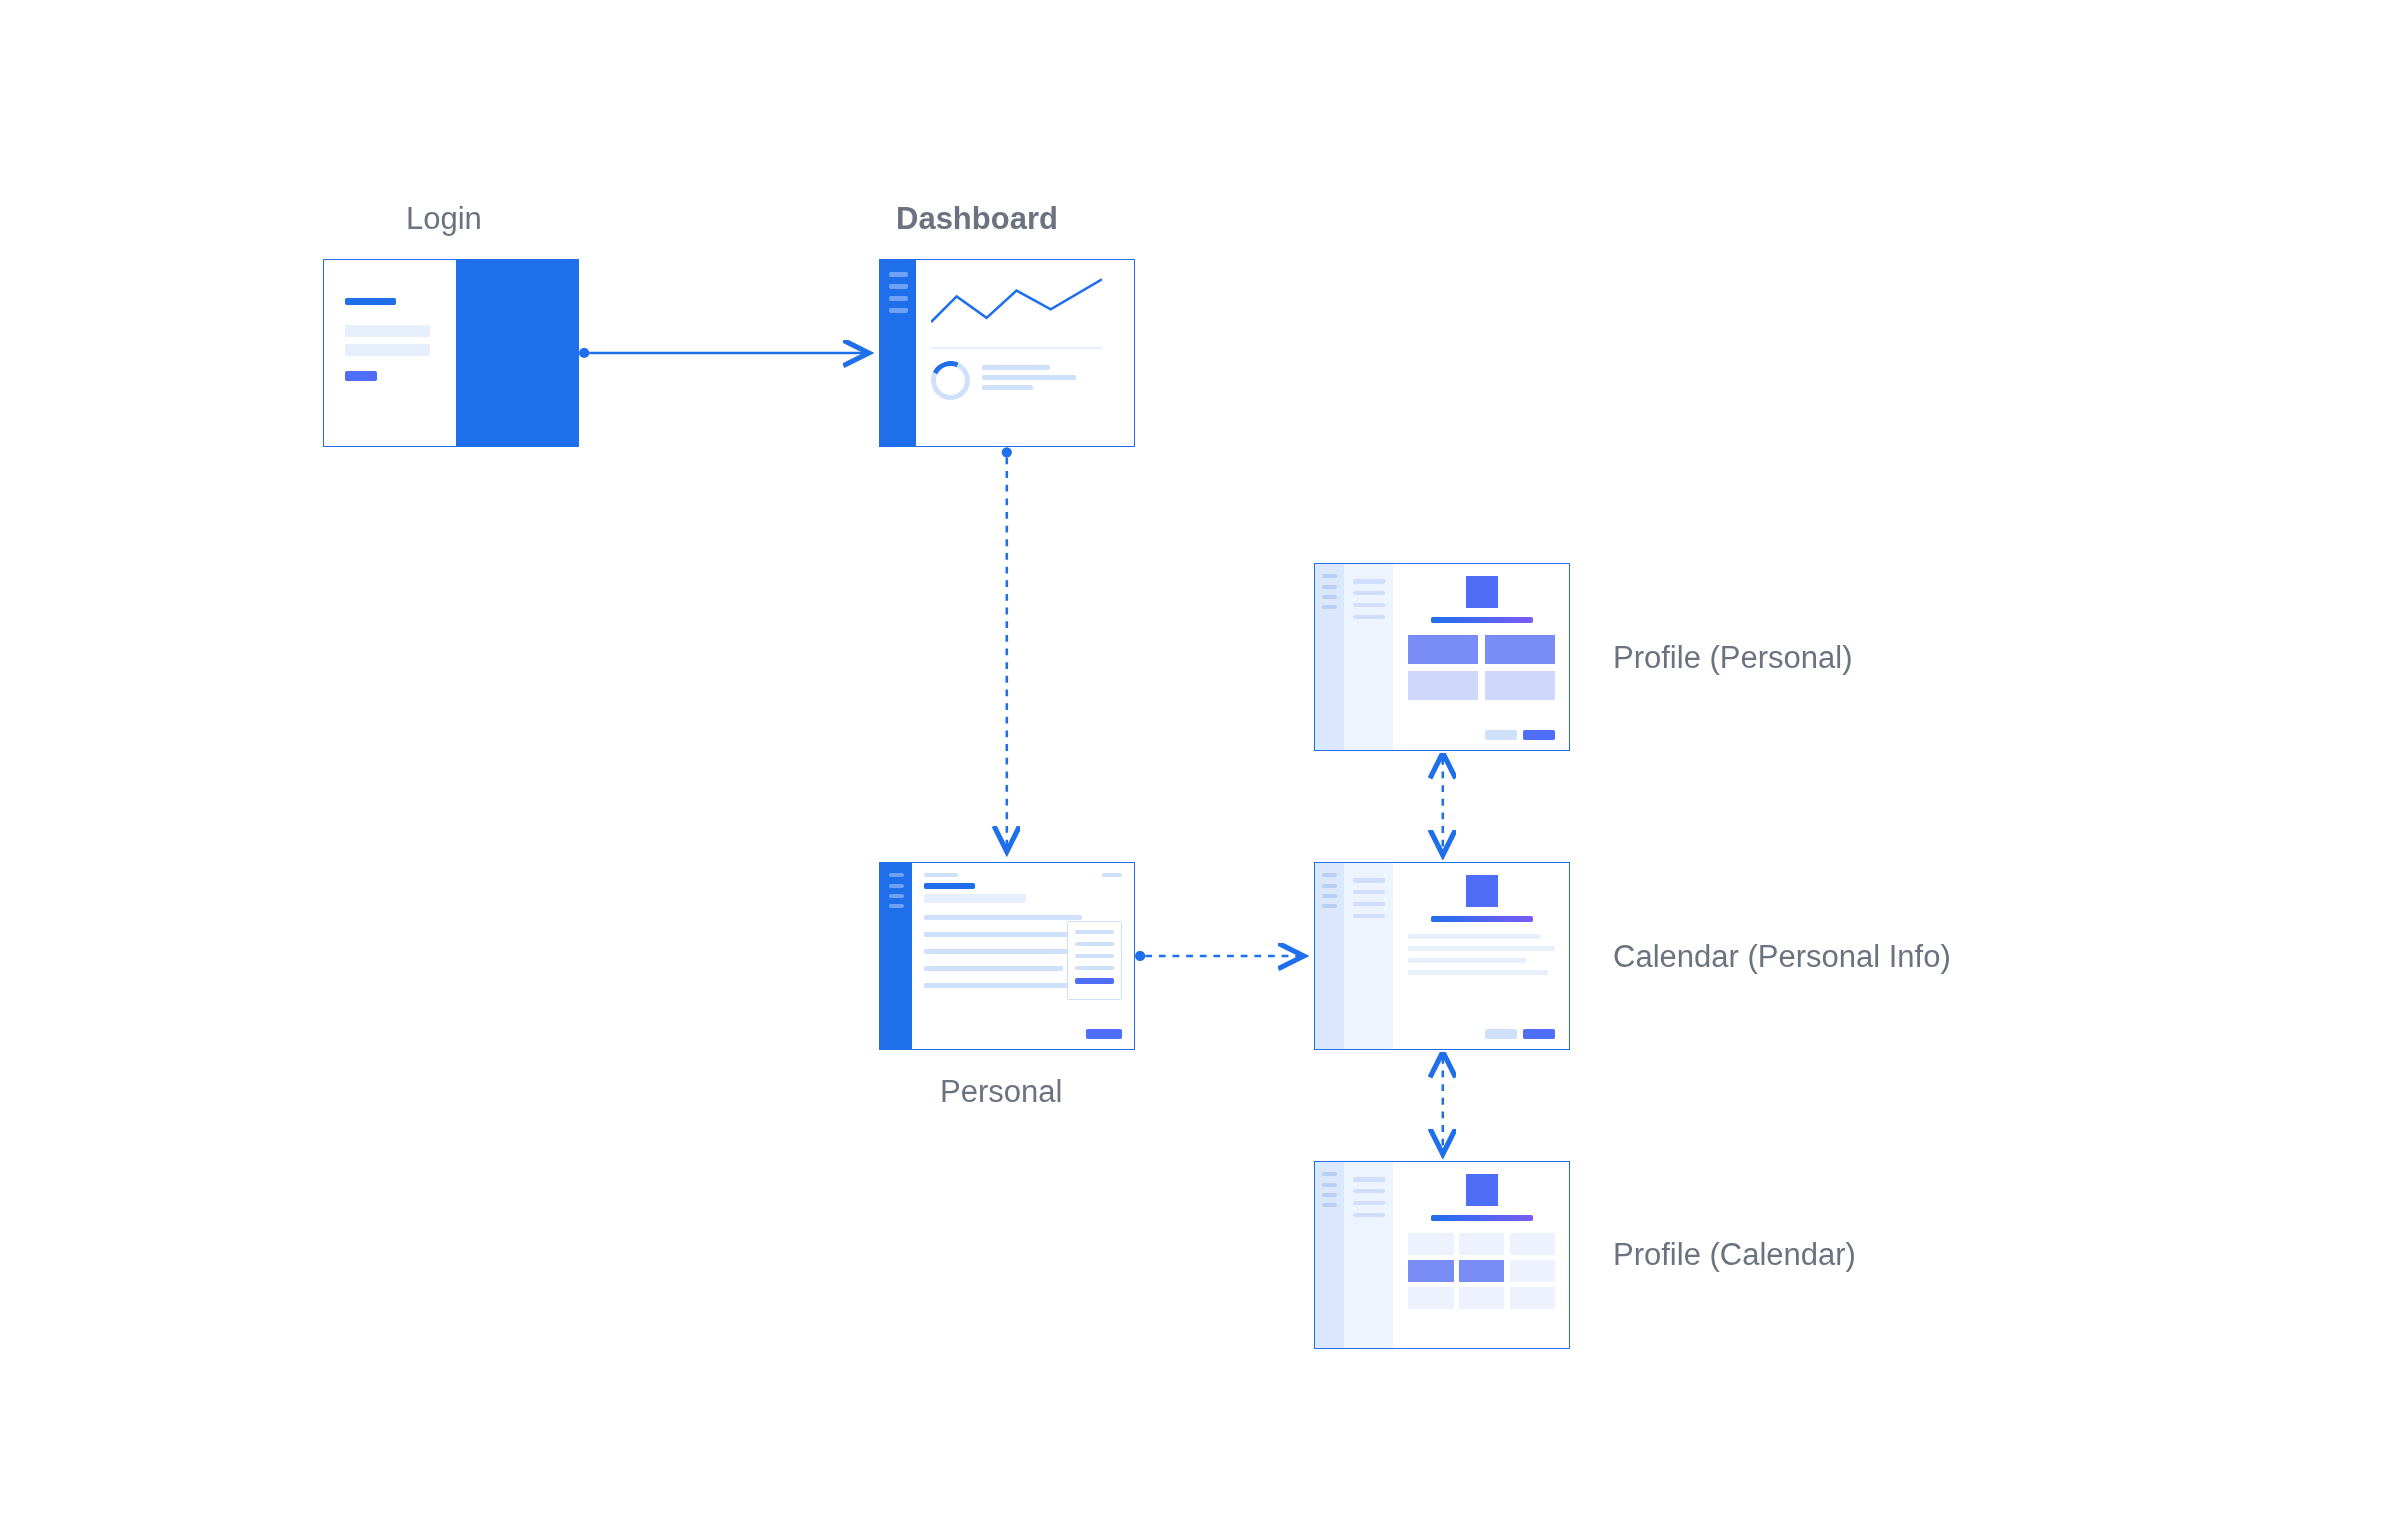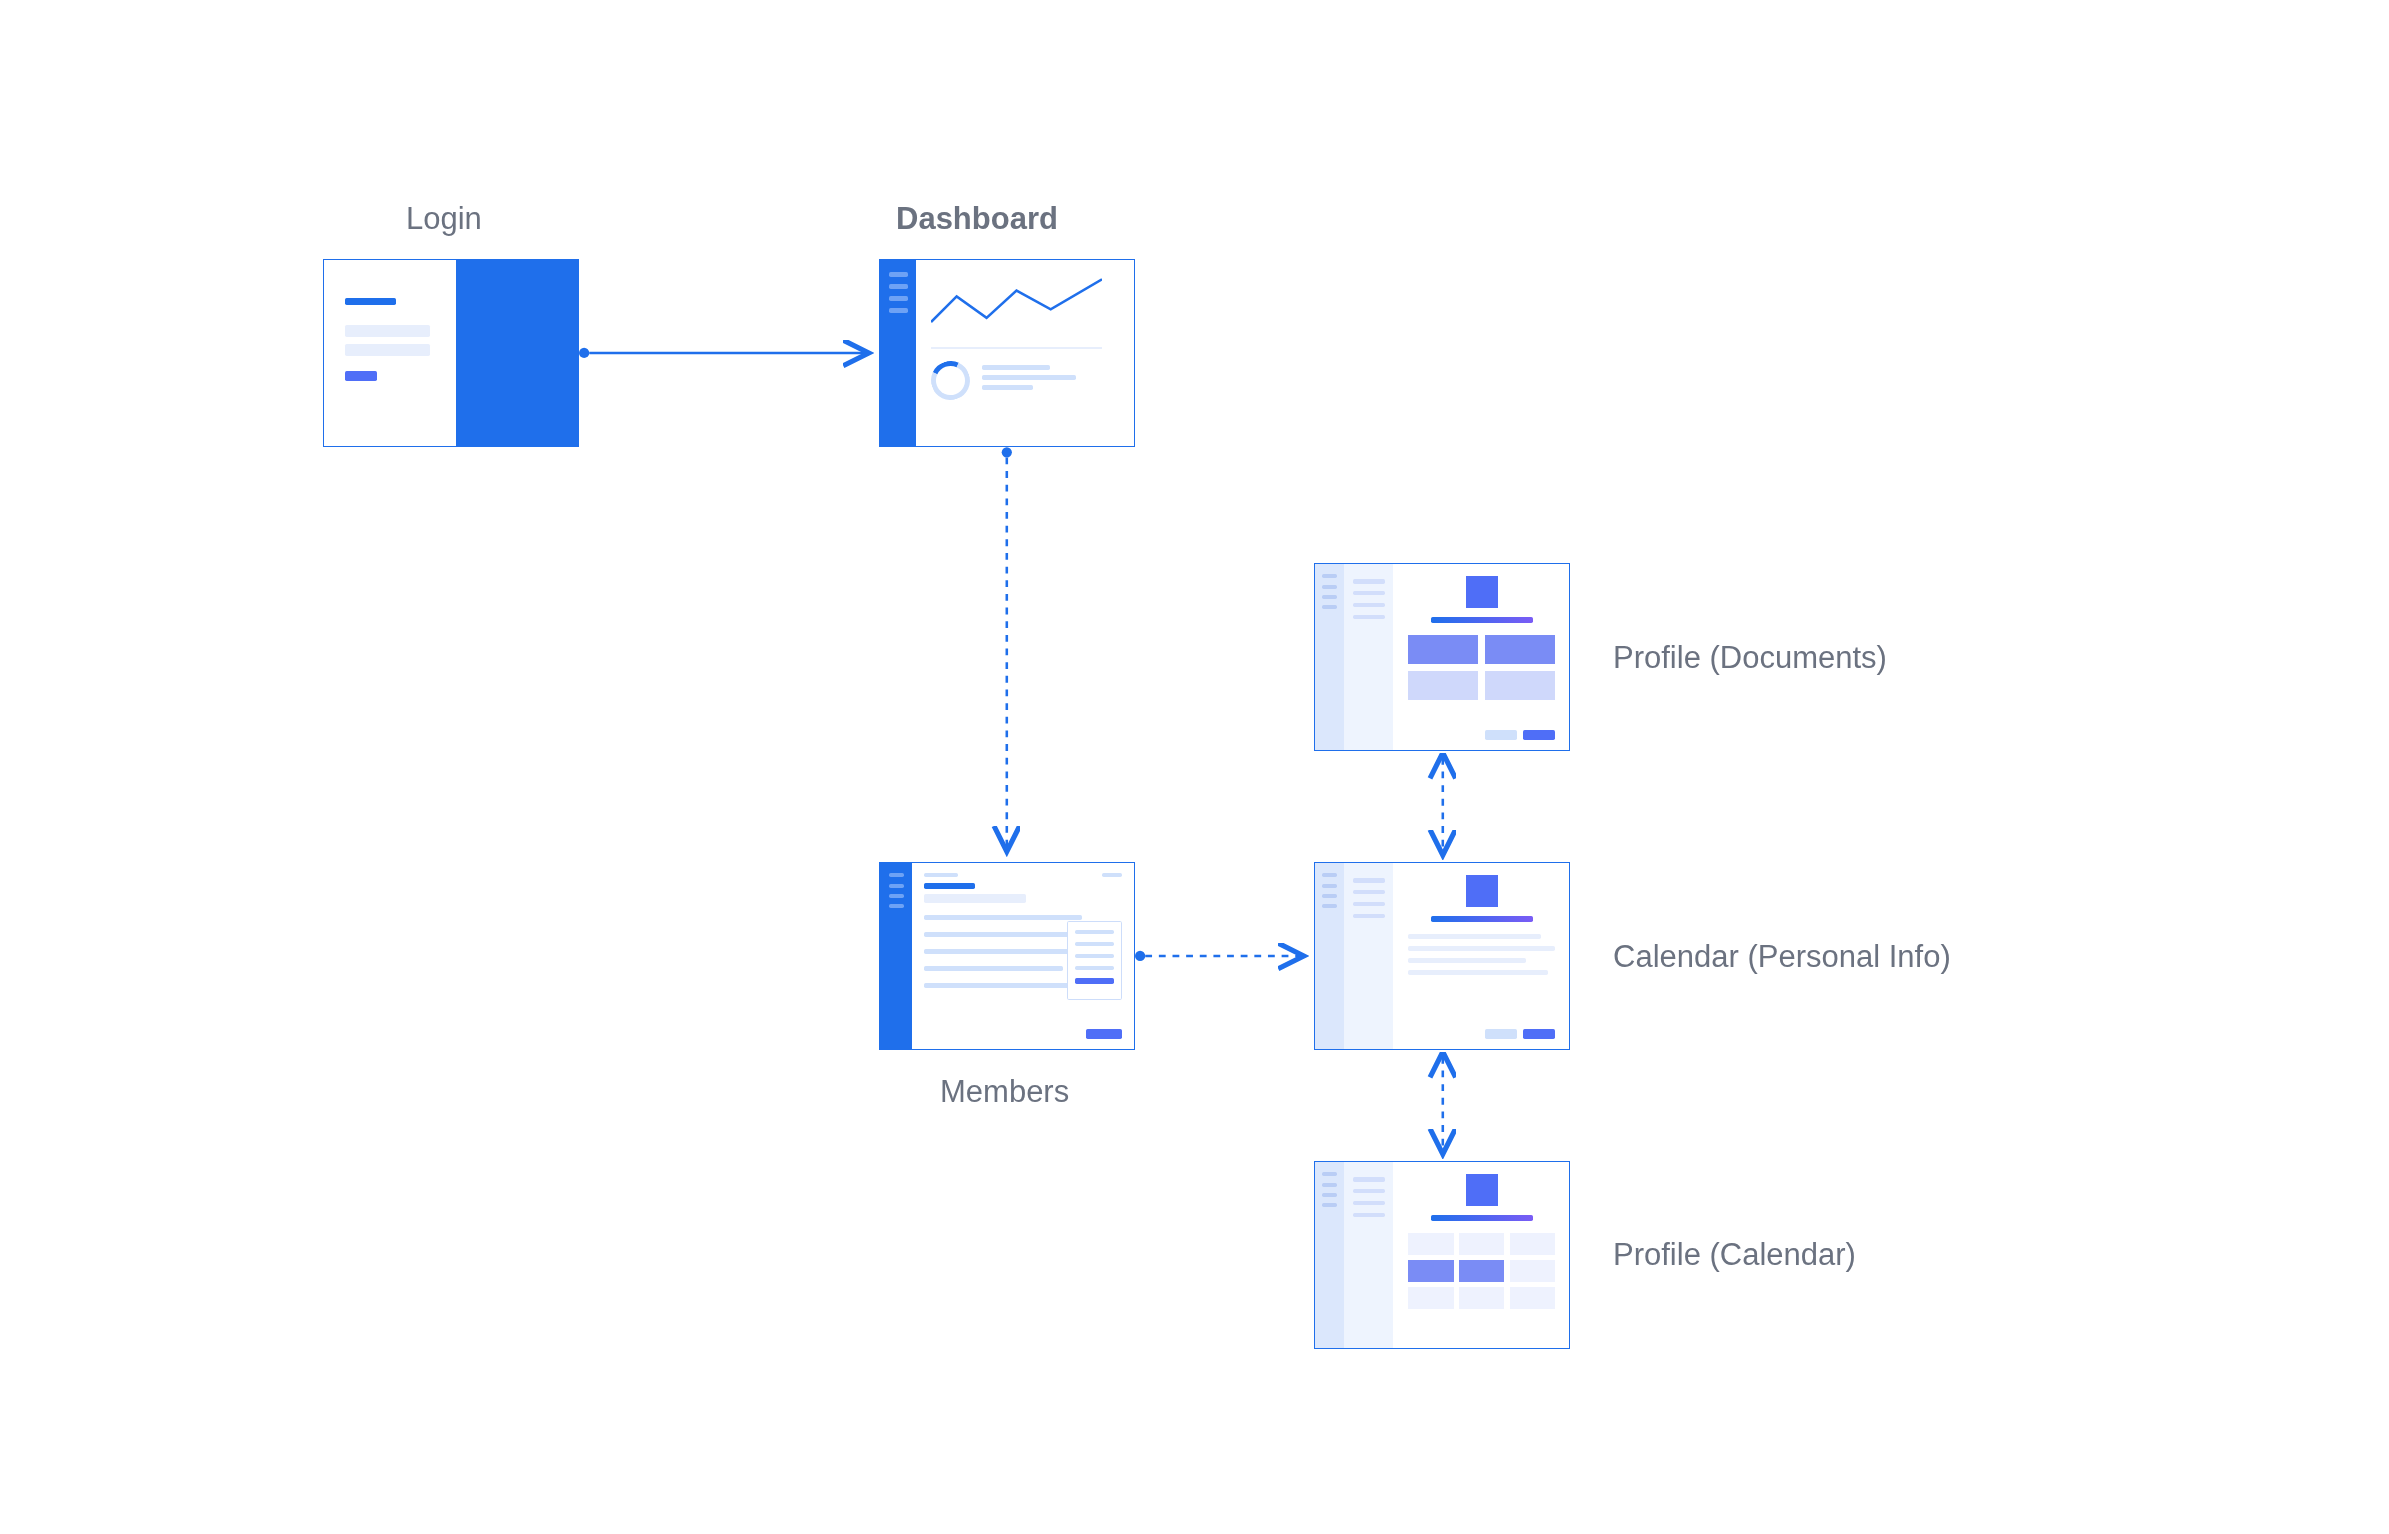--- a/index.html
+++ b/index.html
@@ -104,22 +104,22 @@
   .prof-btn-solid { width:32px; height:10.2px; background:#4f6ef7; border-radius:1.7px; }
 
   
   .connector { position:absolute; overflow:visible; }
 </style>
 </head>
 <body>
 
 <div class="label" style="left:406px; top:201px;">Login</div>
 <div class="label" style="left:896px; top:201px;font-weight:bold;">Dashboard</div>
-<div class="label" style="left:940px; top:1074px;">Members</div>
-<div class="label" style="left:1613px; top:640px;">Profile (Documents)</div>
+<div class="label" style="left:940px; top:1074px;">Personal</div>
+<div class="label" style="left:1613px; top:640px;">Profile (Personal)</div>
 <div class="label" style="left:1613px; top:939px;">Calendar (Personal Info)</div>
 <div class="label" style="left:1613px; top:1237px;">Profile (Calendar)</div>
 
 <div class="thumb" style="left:323px; top:259px;">
   <div class="login-left">
     <div class="login-line login-title"></div>
     <div class="login-line login-field1"></div>
     <div class="login-line login-field2"></div>
     <div class="login-line login-btn"></div>
   </div>

